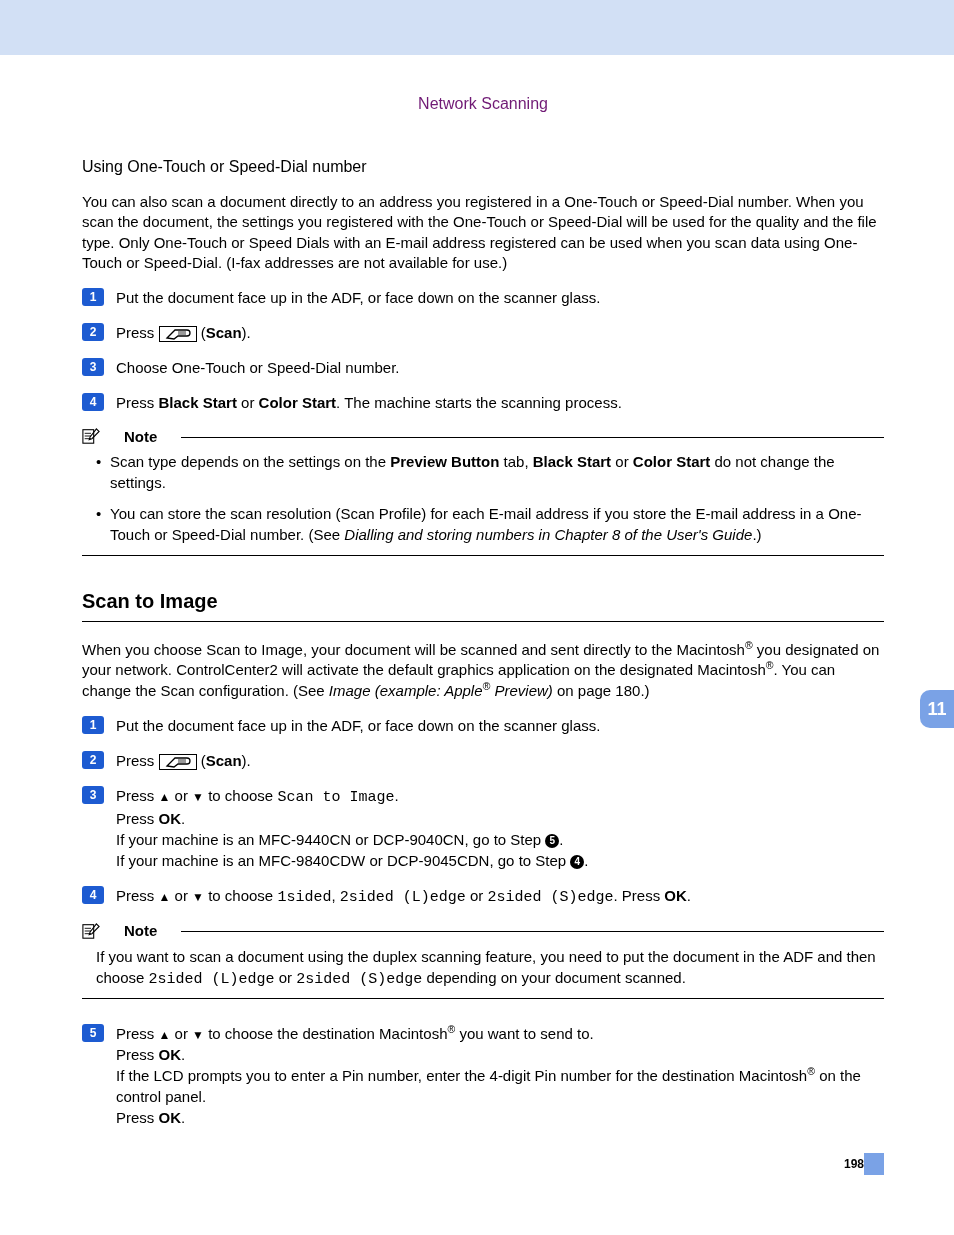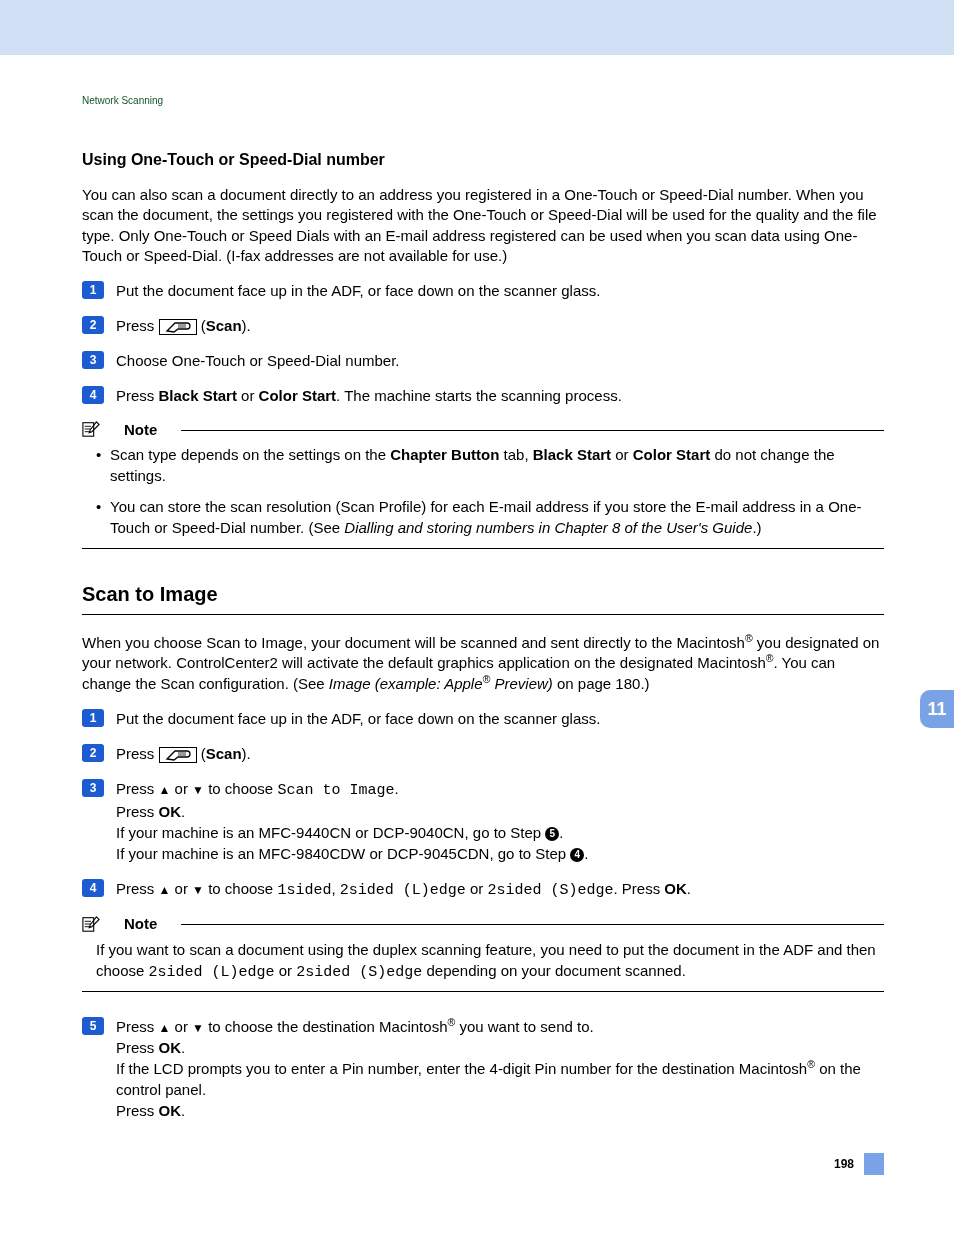--- a/index.html
+++ b/index.html
@@ -12,27 +12,27 @@
     position: relative;
   }
   .top-band {
     height: 55px;
     background: #d2e0f5;
   }
   .page {
     padding: 40px 70px 30px 82px;
   }
   .header-label {
-    text-align: left;
-    font-size: 10px;
-    color: #14532d;
+    text-align: center;
+    font-size: 16px;
+    color: #701a75;
     margin-bottom: 45px;
   }
   .h3 {
-    font-weight: bold;
+    font-weight: normal;
     font-size: 16px;
     margin-bottom: 16px;
   }
   .para {
     line-height: 1.35;
     margin-bottom: 14px;
   }
   .steps { margin-bottom: 10px; }
   .step {
     display: flex;
@@ -141,22 +141,21 @@
     font-size: 10px;
     font-weight: bold;
     text-align: center;
     line-height: 14px;
     vertical-align: middle;
   }
   .footer {
     display: flex;
     justify-content: flex-end;
     align-items: center;
-    gap: 10px;
-    margin-top: 32px;
+    margin-top: 25px;
   }
   .page-num { font-size: 12px; font-weight: bold; }
   .page-mark { width: 20px; height: 22px; background: #7aa2e6; }
   .arrow { font-size: 12px; vertical-align: middle; }
 </style>
 </head>
 <body>
 
 <div class="top-band"></div>
 
@@ -206,21 +205,21 @@
         <line x1="3" y1="7" x2="10" y2="7" stroke="#000"></line>
         <line x1="3" y1="10" x2="10" y2="10" stroke="#000"></line>
         <line x1="3" y1="13" x2="10" y2="13" stroke="#000"></line>
         <path d="M16 2 L19 5 L11 13 L8 14 L9 11 Z" fill="none" stroke="#000" stroke-width="1.2"></path>
       </svg>
     <span class="note-label">Note</span>
     <span class="note-rule"></span>
   </div>
   <ul class="note-list">
     <li>
-      <span>Scan type depends on the settings on the </span><span class="bold">Chapter Button</span><span> tab, </span><span class="bold">Black Start</span><span> or </span><span class="bold">Color Start</span><span> do not change the settings.</span>
+      <span>Scan type depends on the settings on the </span><span class="bold">Preview Button</span><span> tab, </span><span class="bold">Black Start</span><span> or </span><span class="bold">Color Start</span><span> do not change the settings.</span>
     </li>
     <li>
       <span>You can store the scan resolution (Scan Profile) for each E-mail address if you store the E-mail address in a One-Touch or Speed-Dial number. (See </span><span class="italic">Dialling and storing numbers in Chapter 8 of the User's Guide</span><span>.)</span>
     </li>
   </ul>
   <div class="note-bottom-rule"></div>
 
   <div class="h2">Scan to Image</div>
   <div class="h2-rule"></div>
 

